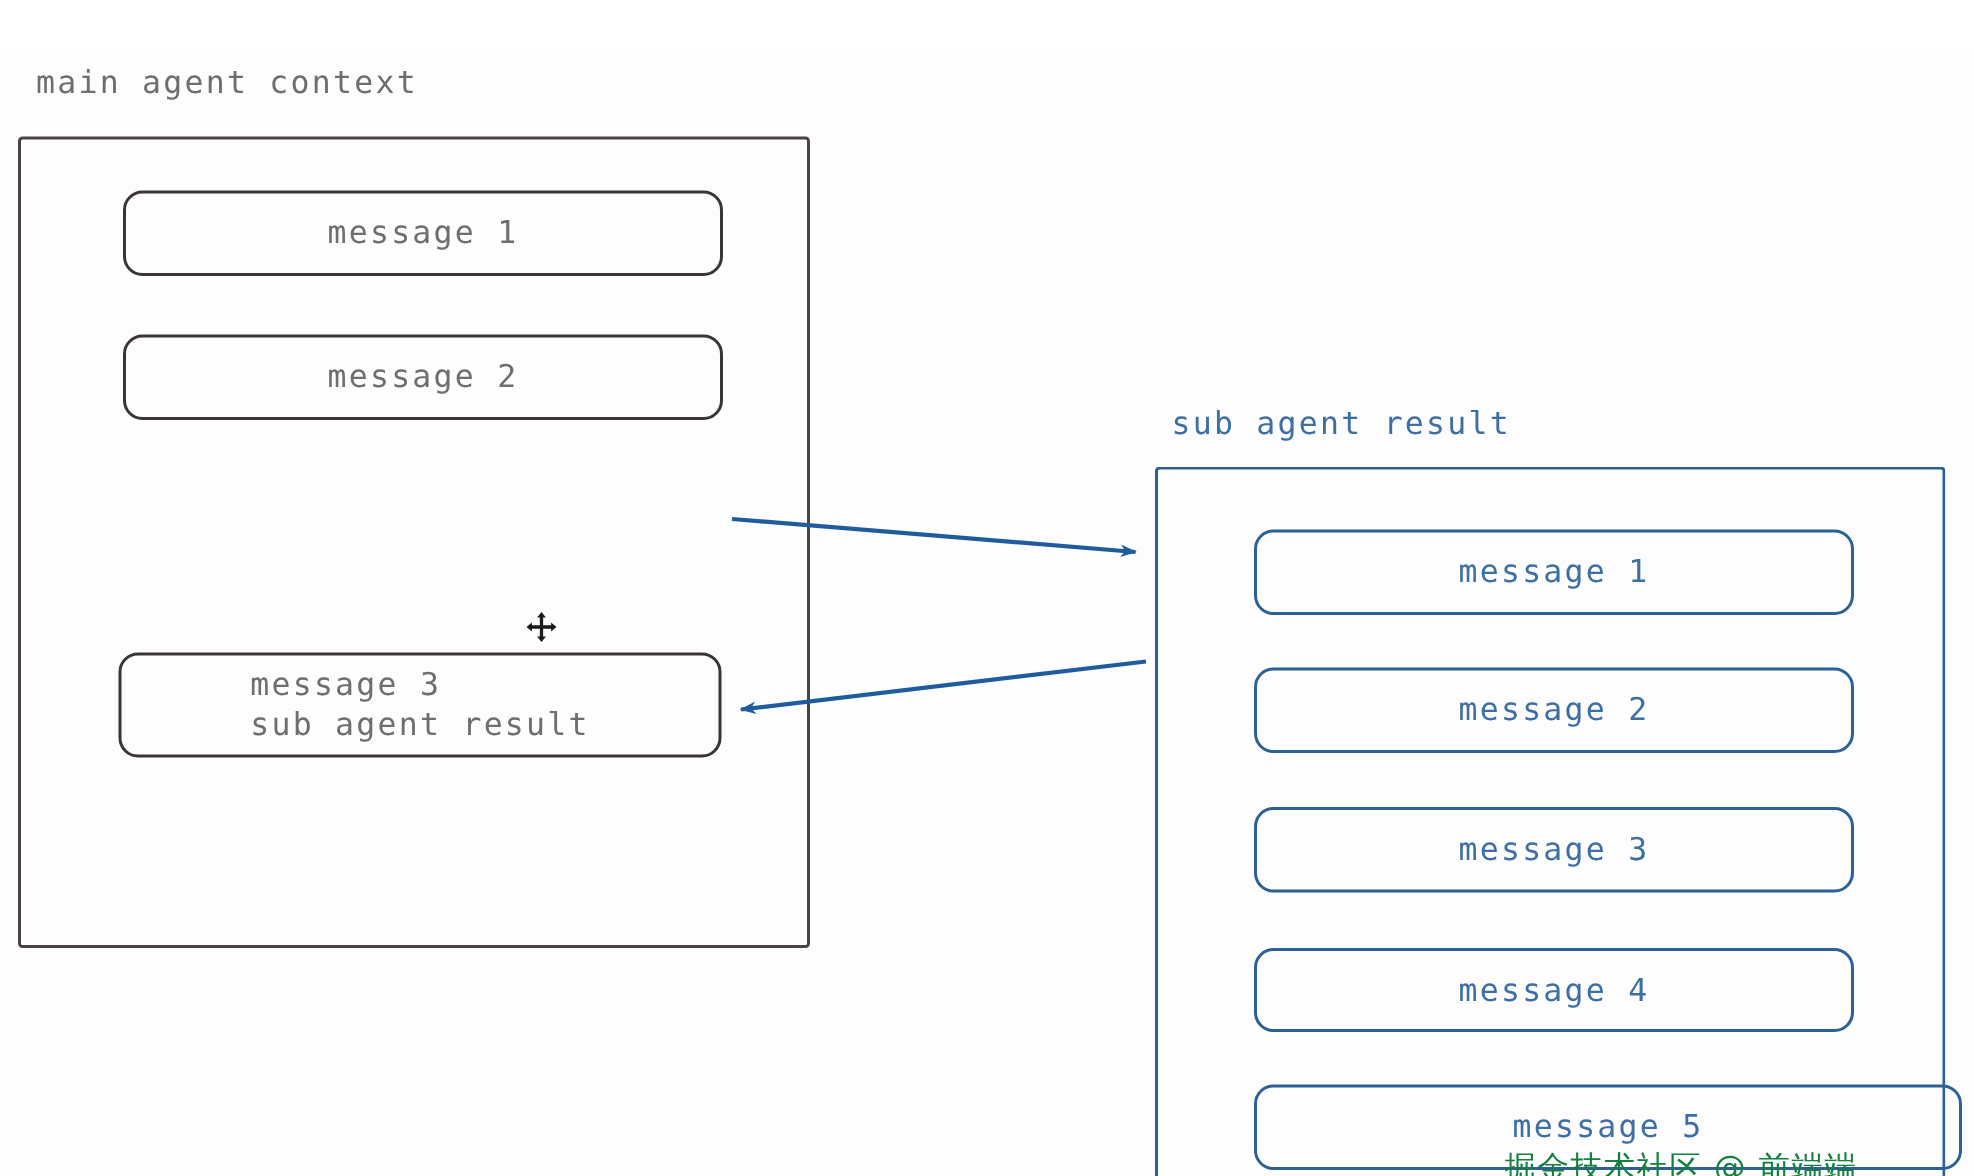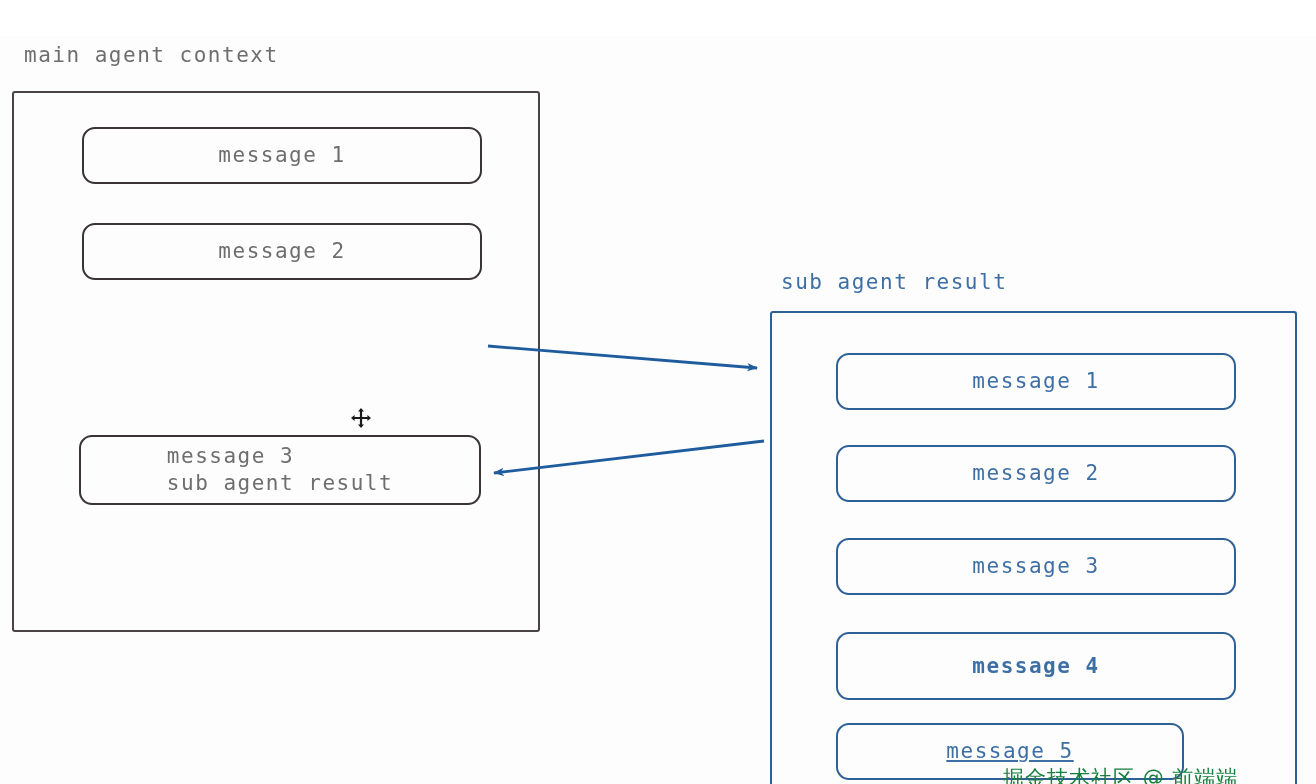--- a/index.html
+++ b/index.html
@@ -85,22 +85,22 @@
   
   #m-msg1   { left: 82px;  top: 91px;  width: 400px; height: 57px; }
   #m-msg2   { left: 82px;  top: 187px; width: 400px; height: 57px; }
   #m-spawn  { left: 80px;  top: 285px; width: 401px; height: 57px; }
   #m-msg3   { left: 79px;  top: 399px; width: 402px; height: 70px; }
 
   
   #s-msg1 { left: 836px; top: 317px; width: 400px; height: 57px; }
   #s-msg2 { left: 836px; top: 409px; width: 400px; height: 57px; }
   #s-msg3 { left: 836px; top: 502px; width: 400px; height: 57px; }
-  #s-msg4 { left: 836px; top: 596px; width: 400px; height: 68px; font-weight: bold; }
-  #s-msg5 { left: 836px; top: 687px; width: 348px; height: 57px; text-decoration: underline; }
+  #s-msg4 { left: 836px; top: 596px; width: 400px; height: 56px; }
+  #s-msg5 { left: 836px; top: 687px; width: 472px; height: 57px; }
 
   
   #arrows {
     position: absolute;
     left: 0; top: 0;
     width: 1316px;
     height: 784px;
     pointer-events: none;
   }
 

